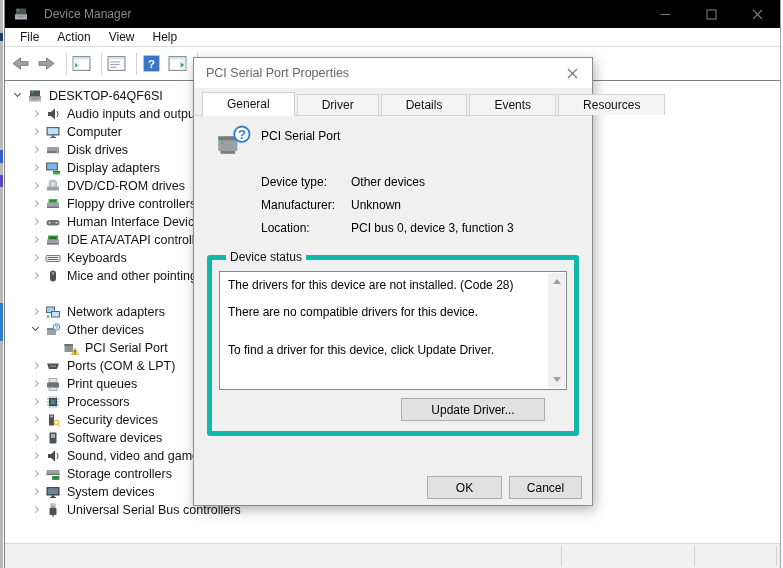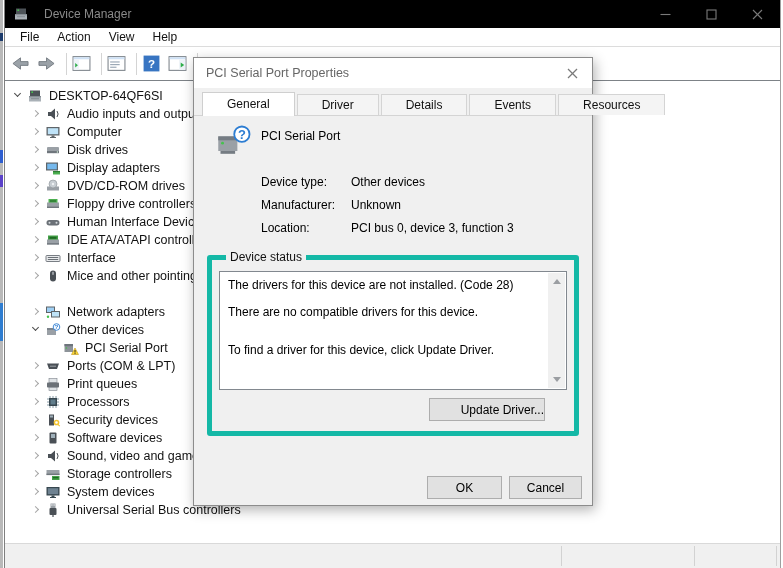--- a/index.html
+++ b/index.html
@@ -82,21 +82,21 @@
   .status-lines { padding:5px 24px 0 8px; line-height:16px; }
   .vscroll { position:absolute; top:1px; right:1px; bottom:1px; width:17px; background:#f0f0f0; }
   .arr { position:absolute; left:0; width:17px; height:17px; display:flex; align-items:center; justify-content:center; }
   .arr.up { top:0; } .arr.down { bottom:0; }
   .arr span { width:0; height:0; border-left:4px solid transparent; border-right:4px solid transparent; }
   .arr.up span { border-bottom:5px solid #9b9ea2; }
   .arr.down span { border-top:5px solid #9b9ea2; }
 
   button { font-family:"Liberation Sans","DejaVu Sans",sans-serif; font-size:12px;
     background:#e1e1e1; border:1px solid #adadad; color:#000; }
-  .btn-update { display:block; margin:8px 22px 0 auto; width:116px; height:23px;text-align:right; }
+  .btn-update { display:block; margin:8px 22px 0 auto; width:144px; height:23px; }
   .dlg-footer { position:absolute; left:0; right:10px; bottom:3px; display:flex; justify-content:flex-end; }
   .btn-ok { width:75px; height:23px; margin-right:7px; }
   .btn-cancel { width:73px; height:23px; }
 </style>
 </head>
 <body>
 
 <div class="screen">
 
   <div class="bg-strip">
@@ -339,21 +339,21 @@
           <span class="chevbox">
             <span class="chev collapsed"></span>
           </span>
           <span class="icn">
             <svg viewBox="0 0 16 16">
               <rect x="1" y="5.5" width="14" height="6" rx="0.8" fill="#e8eaec" stroke="#6b7177" stroke-width="0.9"></rect>
               <rect x="2.8" y="7" width="10.4" height="1" fill="#6b7177"></rect>
               <rect x="2.8" y="9" width="10.4" height="1" fill="#6b7177"></rect>
             </svg>
           </span>
-          <span class="tree-label">Interface</span>
+          <span class="tree-label">Keyboards</span>
         </div>
         <div class="tree-row" style="padding-left: 22px;">
           <span class="chevbox">
             <span class="chev collapsed"></span>
           </span>
           <span class="icn">
             <svg viewBox="0 0 16 16">
               <rect x="5" y="2.5" width="6" height="11" rx="3" fill="#4a5056"></rect>
               <rect x="7.4" y="3.8" width="1.2" height="3" fill="#c9ced2"></rect>
             </svg>

